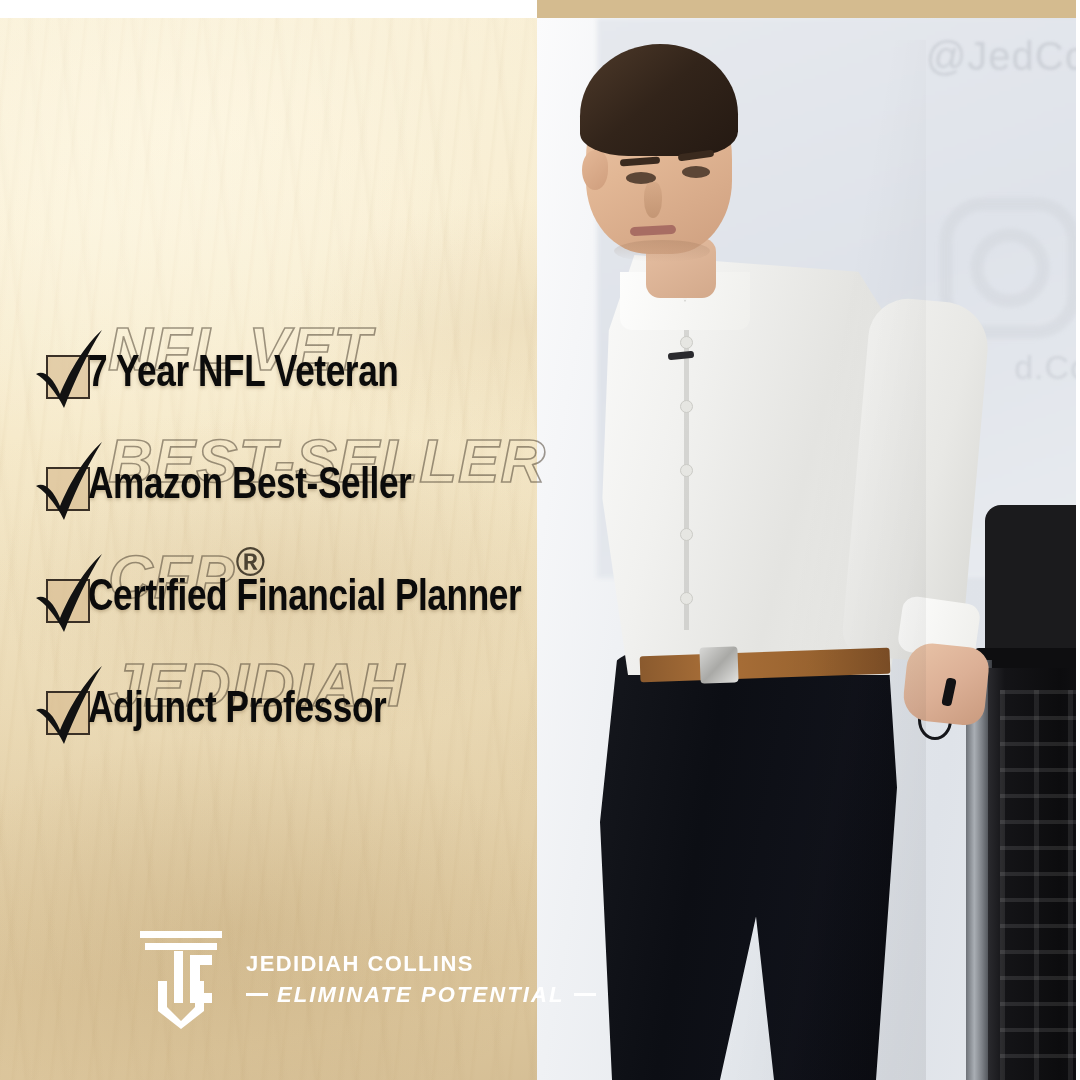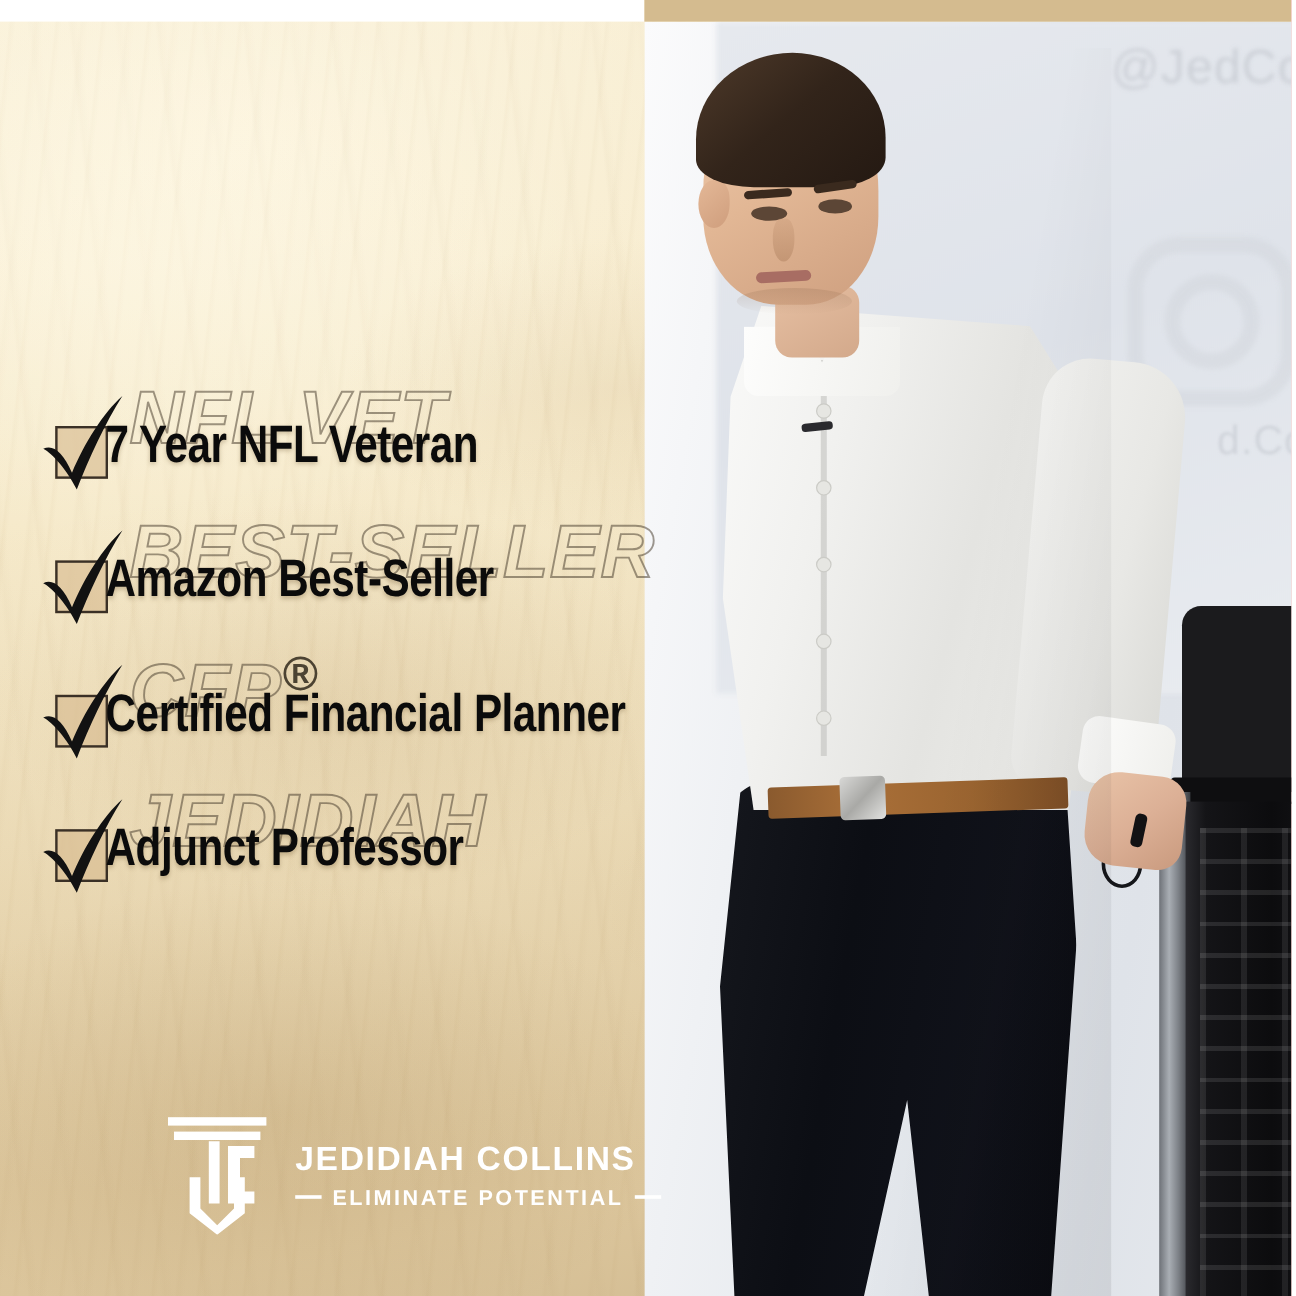--- a/index.html
+++ b/index.html
@@ -157,26 +157,26 @@
     font-weight:700;font-size:44px;letter-spacing:-0.5px;
     color:#0B0B0B;white-space:nowrap;
     transform:scaleX(.80);transform-origin:left center;
     text-shadow:0 2px 4px rgba(120,96,60,.35);}
 
   
   .logo{position:absolute;left:138px;top:922px;width:420px;height:110px;z-index:30;
     display:flex;align-items:center;gap:22px;}
   .logo-mark{width:86px;height:104px;flex:0 0 auto;}
   .logo-text{display:flex;flex-direction:column;justify-content:center;padding-top:4px;}
-  .logo-name{font-family:"Liberation Sans",sans-serif;font-weight:700;font-size:28px;
+  .logo-name{font-family:"Liberation Sans",sans-serif;font-weight:700;font-size:22px;
     letter-spacing:1.4px;color:#FFFFFF;line-height:1;white-space:nowrap;}
   .logo-tag{display:flex;align-items:center;gap:9px;margin-top:9px;}
   .logo-tag .dash{width:22px;height:3px;background:#FFFFFF;flex:0 0 auto;}
-  .logo-tag .tagtext{font-family:"Liberation Sans",sans-serif;font-weight:700;
-    font-size:18px;letter-spacing:2.1px;color:#FFFFFF;line-height:1;white-space:nowrap;}
+  .logo-tag .tagtext{font-family:"Liberation Sans",sans-serif;font-style:italic;font-weight:700;
+    font-size:22px;letter-spacing:2.1px;color:#FFFFFF;line-height:1;white-space:nowrap;}
 </style>
 </head>
 <body>
 
 <div id="stage">
 
   <div class="bg-base"></div>
   <div class="bg-grain"></div>
   <div class="bg-grain2"></div>
   <div class="bg-knots"></div>

